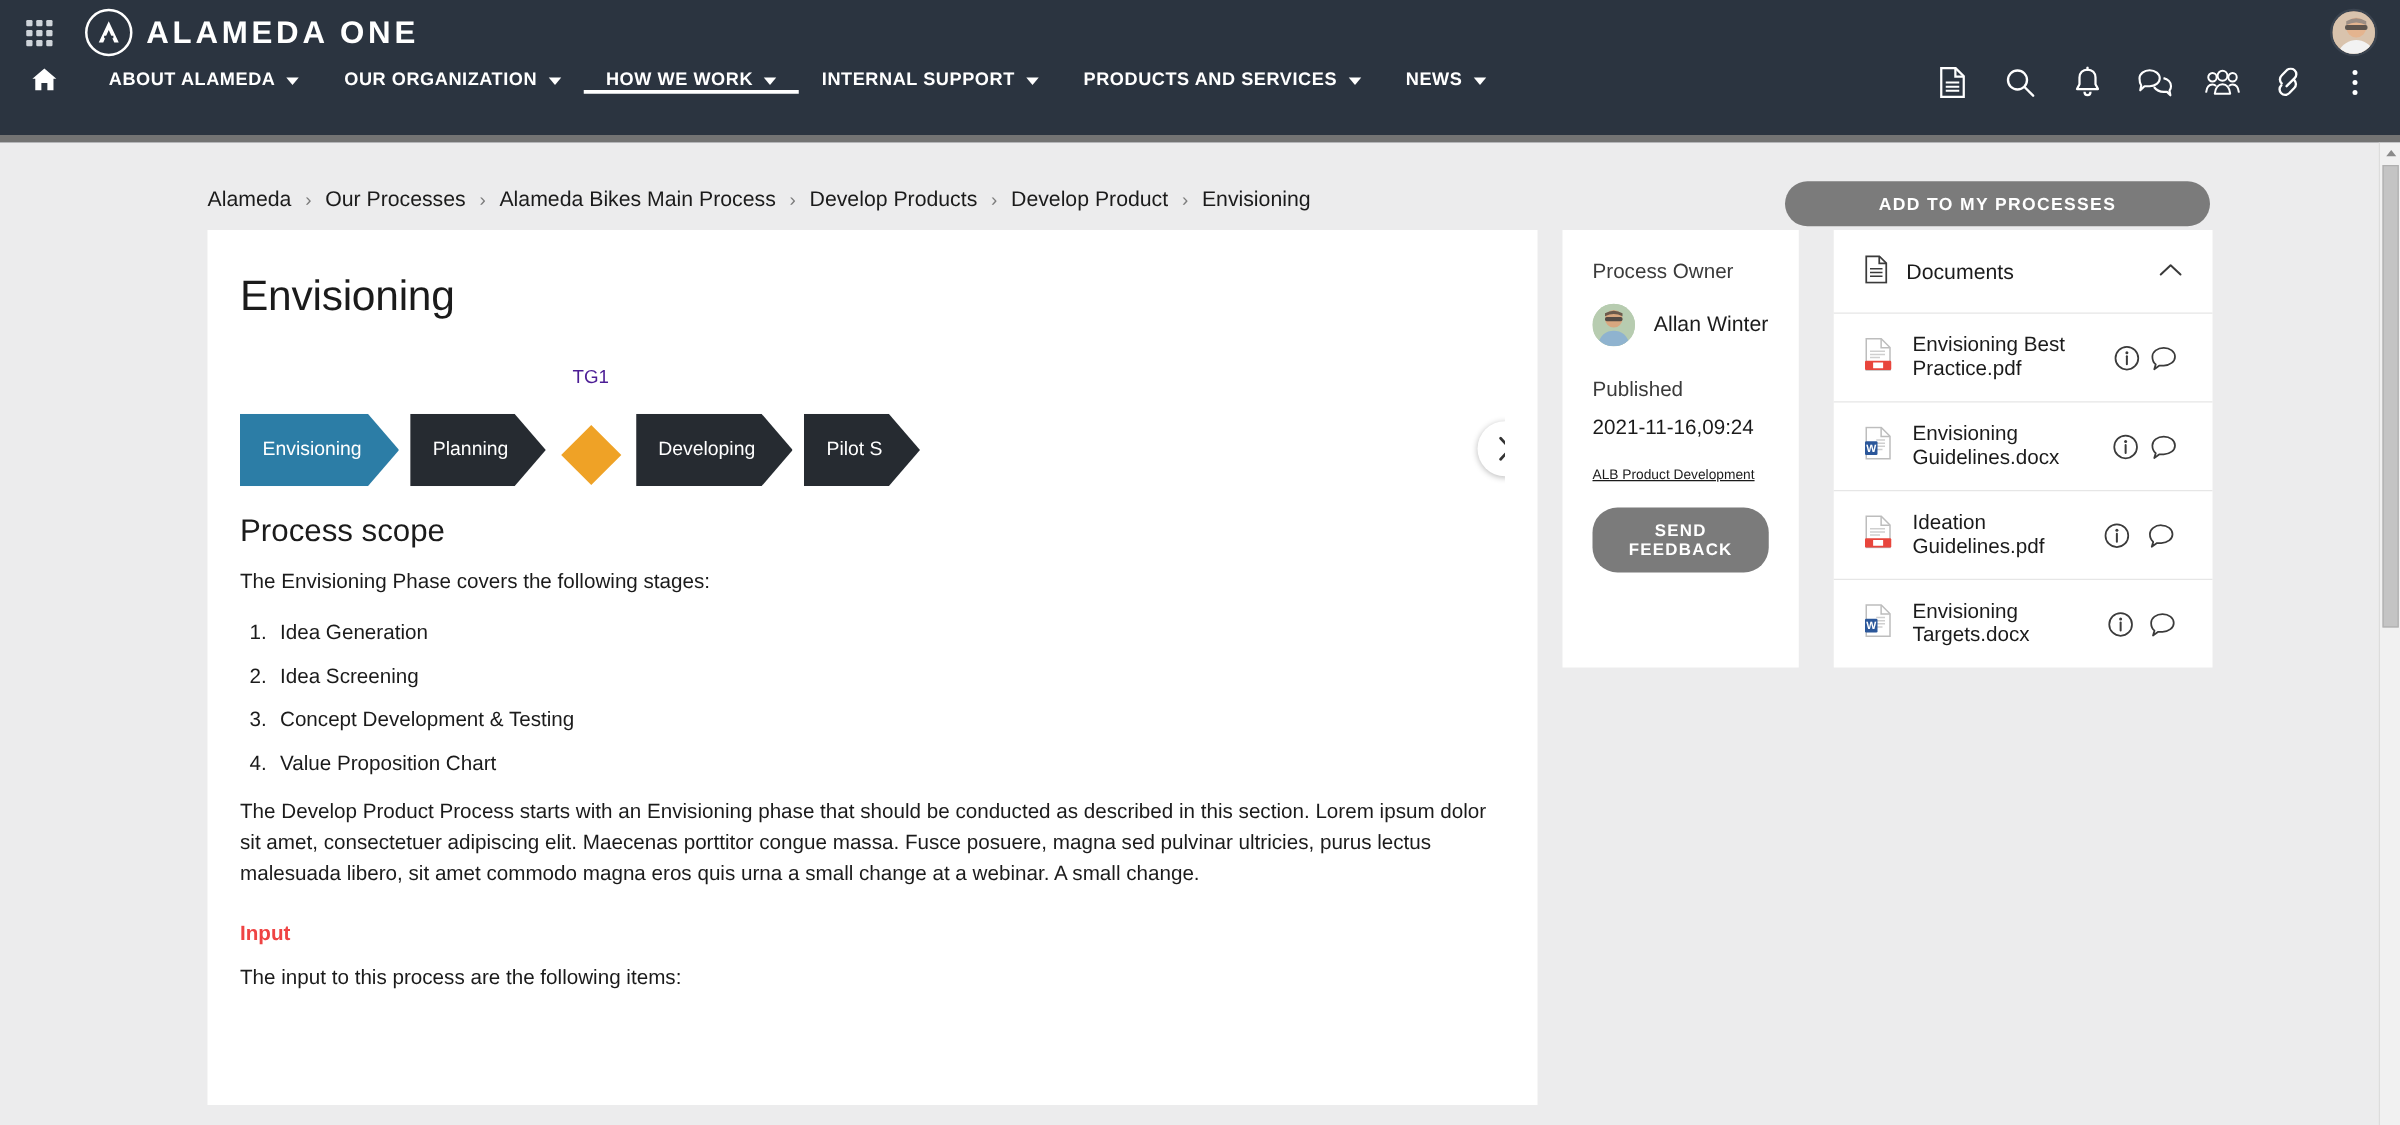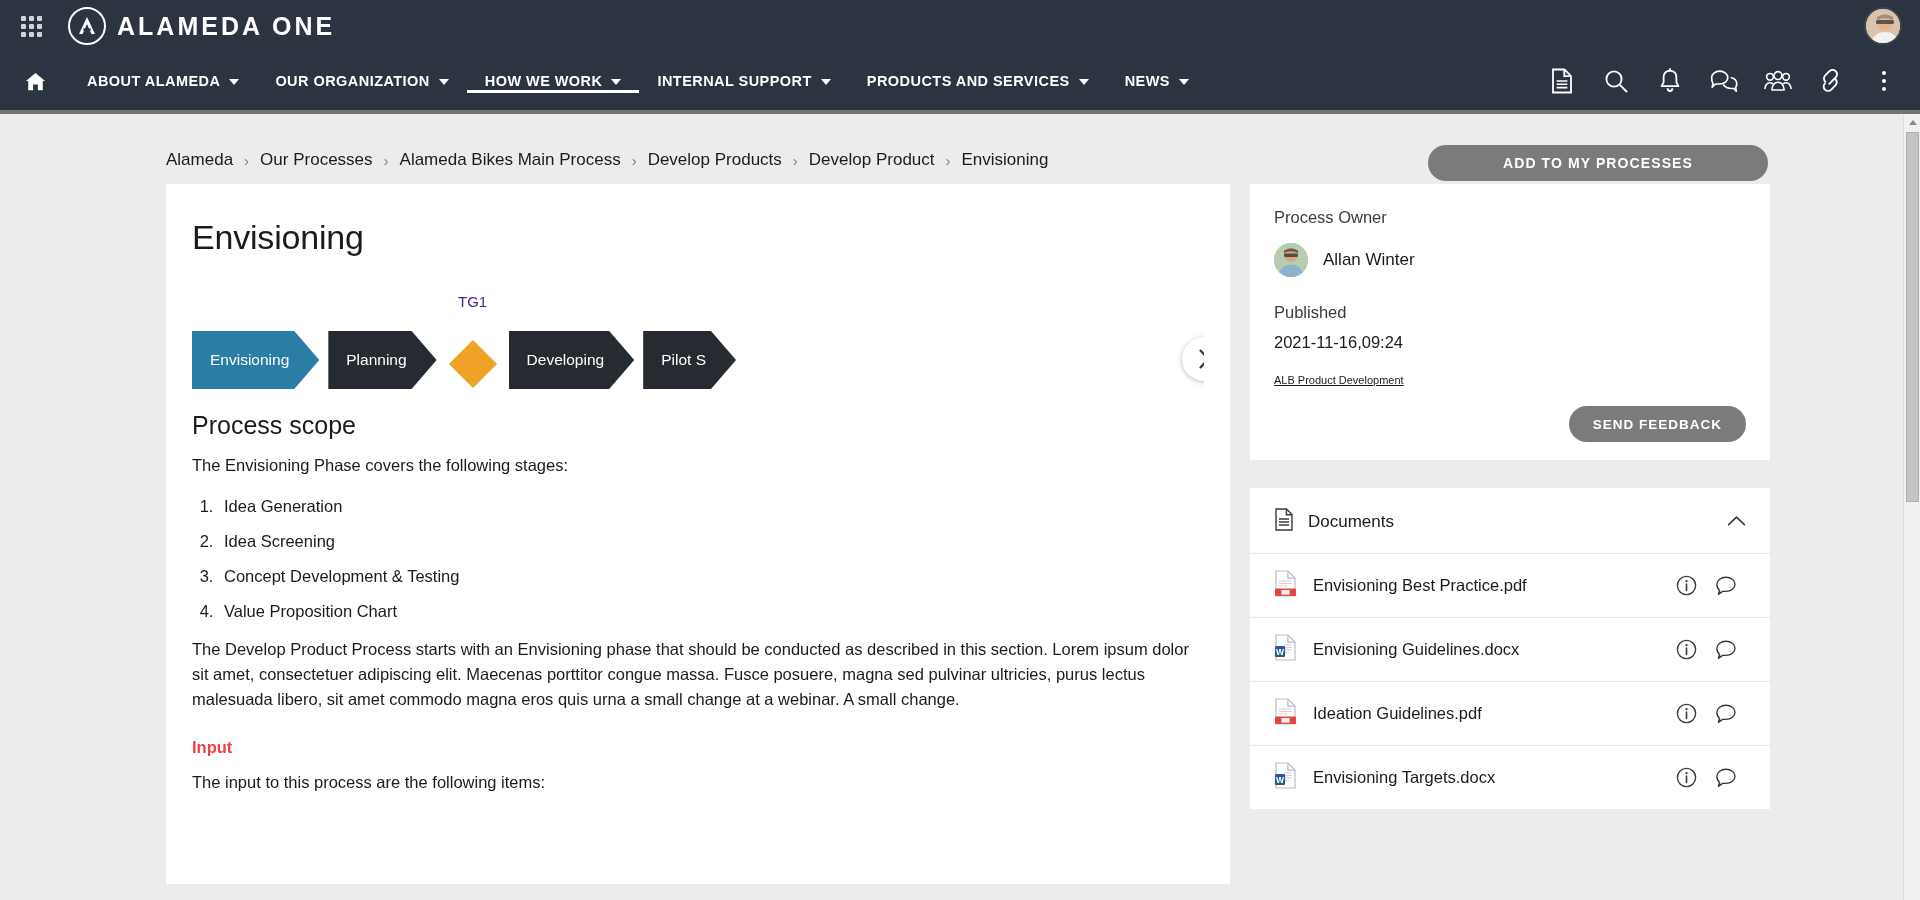--- a/index.html
+++ b/index.html
@@ -57,24 +57,24 @@
     border: 2px solid #3b4450;
     cursor: pointer;
     background: #c9a98e;
   }
 
   
   .navbar {
     height: 62px;
     background: #2b3440;
     display: flex;
-    align-items: center;
+    align-items: flex-start;
     padding: 0 18px 0 0;
     position: relative;
-    border-bottom: 4px solid #737373;
+    border-bottom: 6px solid #737373;
   }
   .navleft { display:flex; align-items:stretch; }
   .navhome {
     display: flex; align-items: center; justify-content:center;
     padding: 0 22px 0 24px;
     cursor: pointer;
   }
   .navitem {
     display: flex; align-items: center; gap: 9px;
     padding: 0 18px;
@@ -280,21 +280,21 @@
     font-size: 16.5px;
     font-weight: 700;
     color: #ef4444;
     margin-top: 26px;
   }
 
   
   .rightcol {
     flex: 0 0 520px;
     display: flex;
-    flex-direction: column;
+    flex-direction: row;
     gap: 28px;
   }
   .panel { background: #ffffff; }
   .ownerpanel { padding: 24px 24px 18px 24px; position:relative; }
   .ownerlabel { font-size: 16.5px; color: #3b3b3b; }
   .ownerrow { display:flex; align-items:center; gap: 15px; margin-top: 16px; cursor:pointer; }
   .owneravatar {
     width: 34px; height: 34px; border-radius:50%;
     overflow:hidden; background:#b9cdb1; flex:0 0 34px;
   }
@@ -305,21 +305,21 @@
     display:inline-block;
     font-size: 11px;
     color: #1b1b1b;
     text-decoration: underline;
     margin-top: 22px;
     cursor: pointer;
   }
   .feedbackrow { display:flex; justify-content:flex-end; margin-top: 18px; }
   .feedbackbtn {
     background:#7b7b7b; color:#fff; border:none; border-radius:20px;
-    height: 36px; padding: 0 24px;
+    height: 52px; padding: 0 24px;
     font-size: 13.5px; font-weight:700; letter-spacing:1px;
     font-family: "Liberation Sans", sans-serif;
     cursor:pointer;
   }
 
   .docspanel { padding: 0; }
   .docshead {
     display:flex; align-items:center;
     padding: 20px 24px 18px 24px;
     cursor: pointer;

